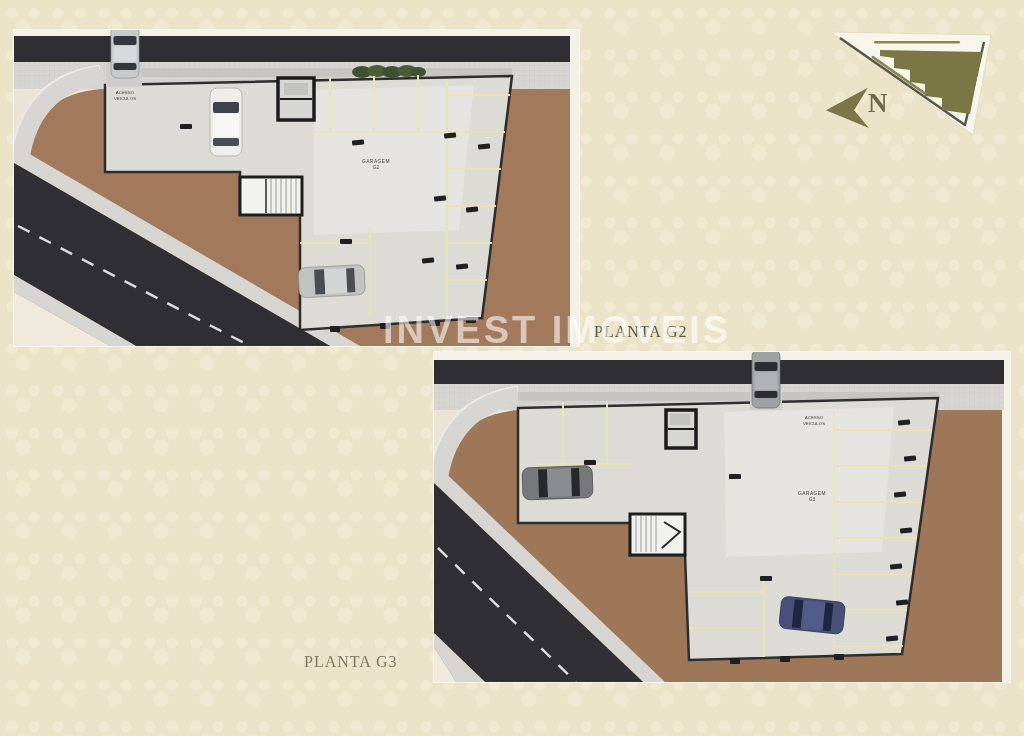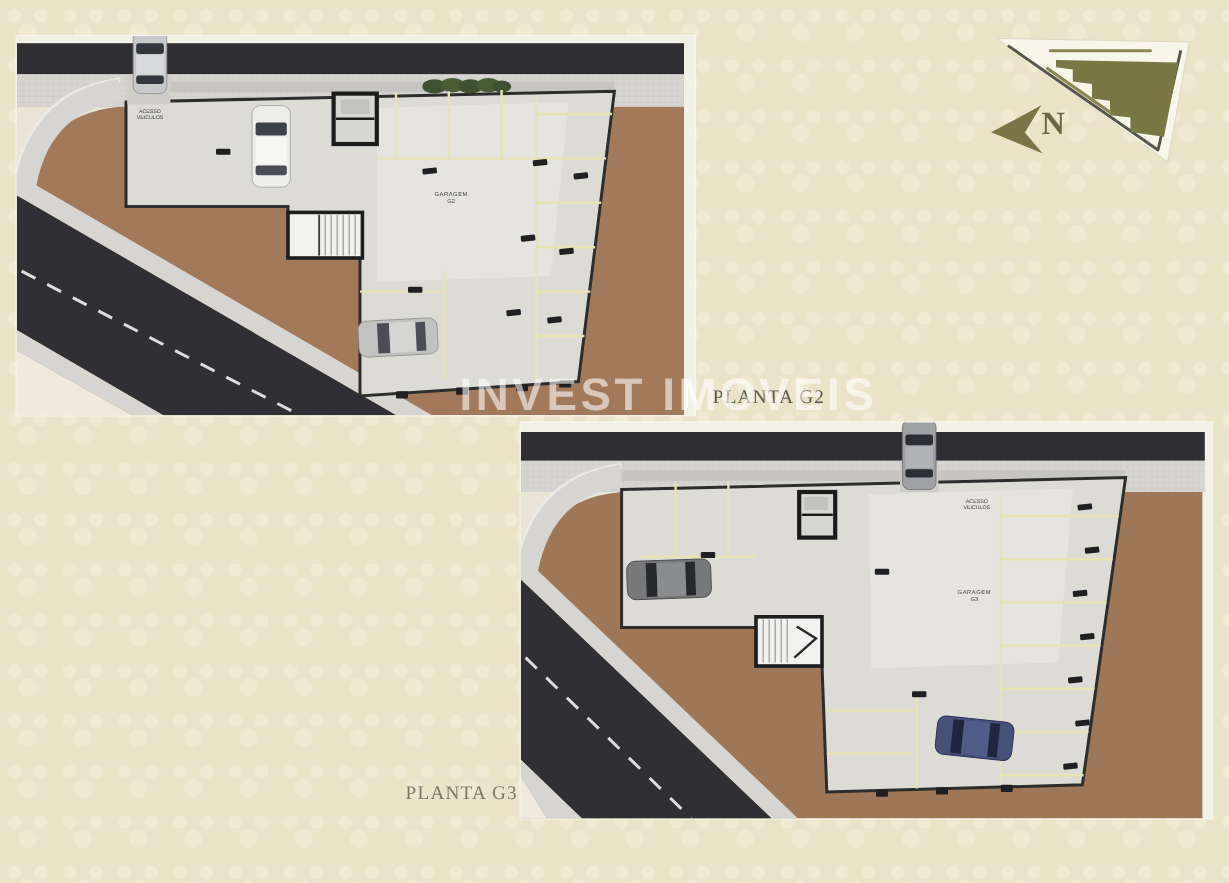--- a/index.html
+++ b/index.html
@@ -15,21 +15,21 @@
   }
   .plan{position:absolute;background:#f3f0e8;box-shadow:0 0 0 1px rgba(255,255,255,.6);}
   #plan-g2{left:14px;top:30px;width:565px;height:316px;}
   #plan-g3{left:434px;top:352px;width:576px;height:330px;}
   svg{display:block;}
   .plan-label{
     position:absolute;font-family:"Liberation Serif",serif;font-size:16px;
     letter-spacing:1px;
   }
   #label-g2{left:594px;top:323px;color:#585a4e;}
-  #label-g3{left:338px;top:653px;color:#7b7865;}
+  #label-g3{left:304px;top:653px;color:#7b7865;}
   #watermark{
     position:absolute;left:383px;top:309px;width:420px;
     font-size:38px;font-weight:bold;letter-spacing:3px;
     color:rgba(255,255,255,0.58);z-index:5;white-space:nowrap;
   }
   #site-map{position:absolute;left:822px;top:26px;width:190px;height:112px;}
   #north-arrow{position:absolute;left:824px;top:86px;width:80px;height:48px;}
   #north-arrow .n{
     position:absolute;left:44px;top:2px;font-family:"Liberation Serif",serif;
     font-weight:bold;font-size:27px;color:#6b6747;

